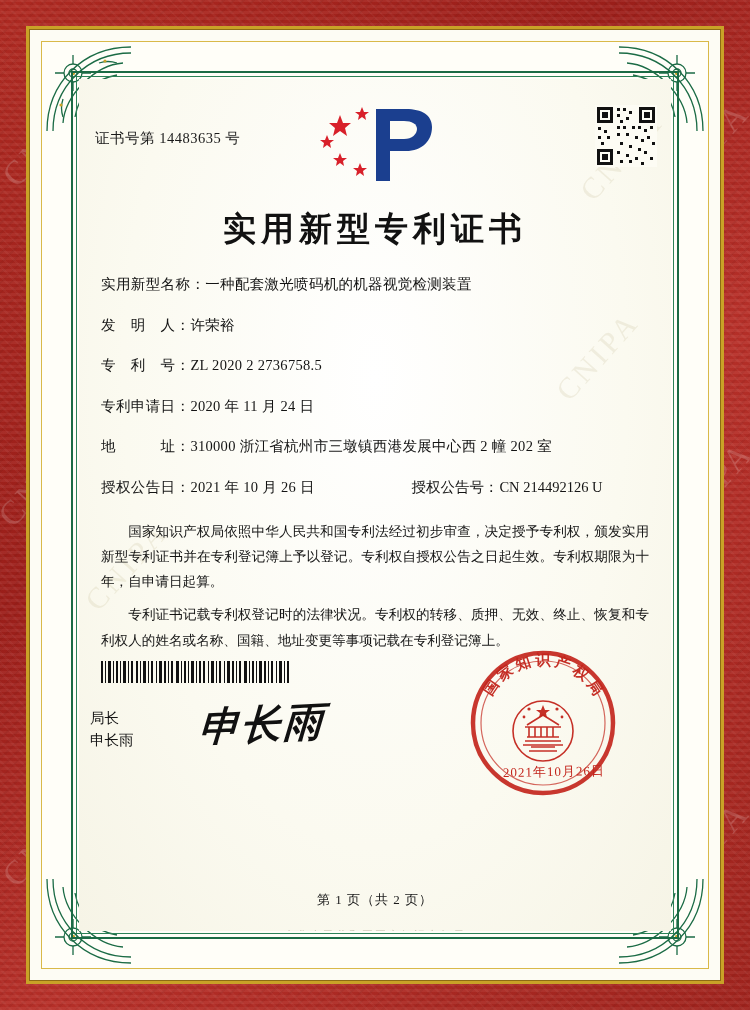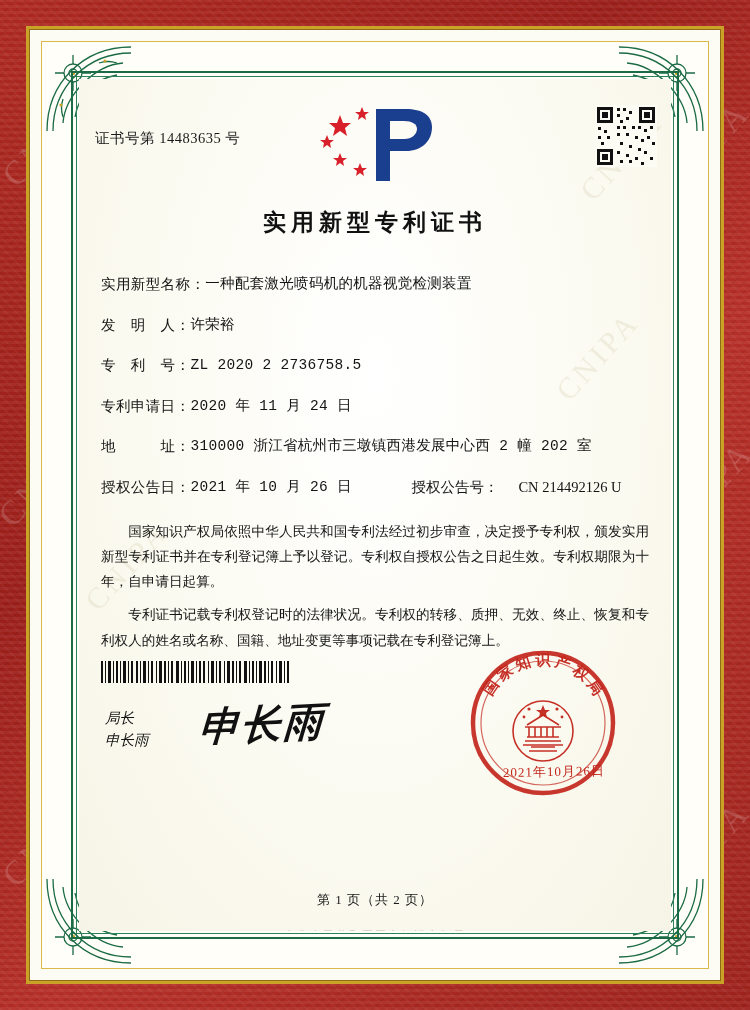--- a/index.html
+++ b/index.html
@@ -121,21 +121,21 @@
   .qr {
     position: absolute;
     right: 14px; top: 26px;
     width: 62px; height: 62px;
   }
 
   .doc-title {
     position: absolute;
     left: 0; right: 0; top: 128px;
     text-align: center;
-    font-size: 23px;
+    font-size: 33px;
     font-weight: bold;
     letter-spacing: 5px;
     color: #111;
     font-family: "Liberation Serif", serif;
   }
 
   
   .fields {
     position: absolute;
     left: 22px; right: 22px; top: 196px;
@@ -149,25 +149,24 @@
     line-height: 1.35;
   }
   .lab {
     flex: 0 0 auto;
     white-space: pre;
     letter-spacing: 0.4px;
   }
   .val {
     flex: 1 1 auto;
     letter-spacing: 0.3px;
-    font-family: Liberation Mono, monospace;
   }
   .row.split .val { flex: 0 0 auto; min-width: 210px; }
   .row.split .lab2 { flex: 0 0 auto; margin-left: 11px; white-space: pre; }
-  .row.split .val2 { flex: 1 1 auto; margin-left: 20px; }
+  .row.split .val2 { flex: 1 1 auto; margin-left: 1px; }
 
   
   .body-text {
     position: absolute;
     left: 22px; right: 22px; top: 432px;
     font-size: 13.6px;
     line-height: 1.85;
     color: #141414;
     text-align: justify;
   }
@@ -176,25 +175,24 @@
   
   .barcode {
     position: absolute;
     left: 22px; top: 582px;
     width: 190px; height: 22px;
   }
 
   
   .sig-block {
     position: absolute;
-    left: 26px; top: 628px;
+    left: 11px; top: 628px;
     font-size: 14.5px;
     color: #141414;
     line-height: 1.55;
-    font-style: italic;
   }
   .sig-script {
     position: absolute;
     left: 120px; top: 618px;
     font-size: 40px;
     font-family: "Liberation Serif", serif;
     font-style: italic;
     font-weight: bold;
     color: #111;
     letter-spacing: 2px;

